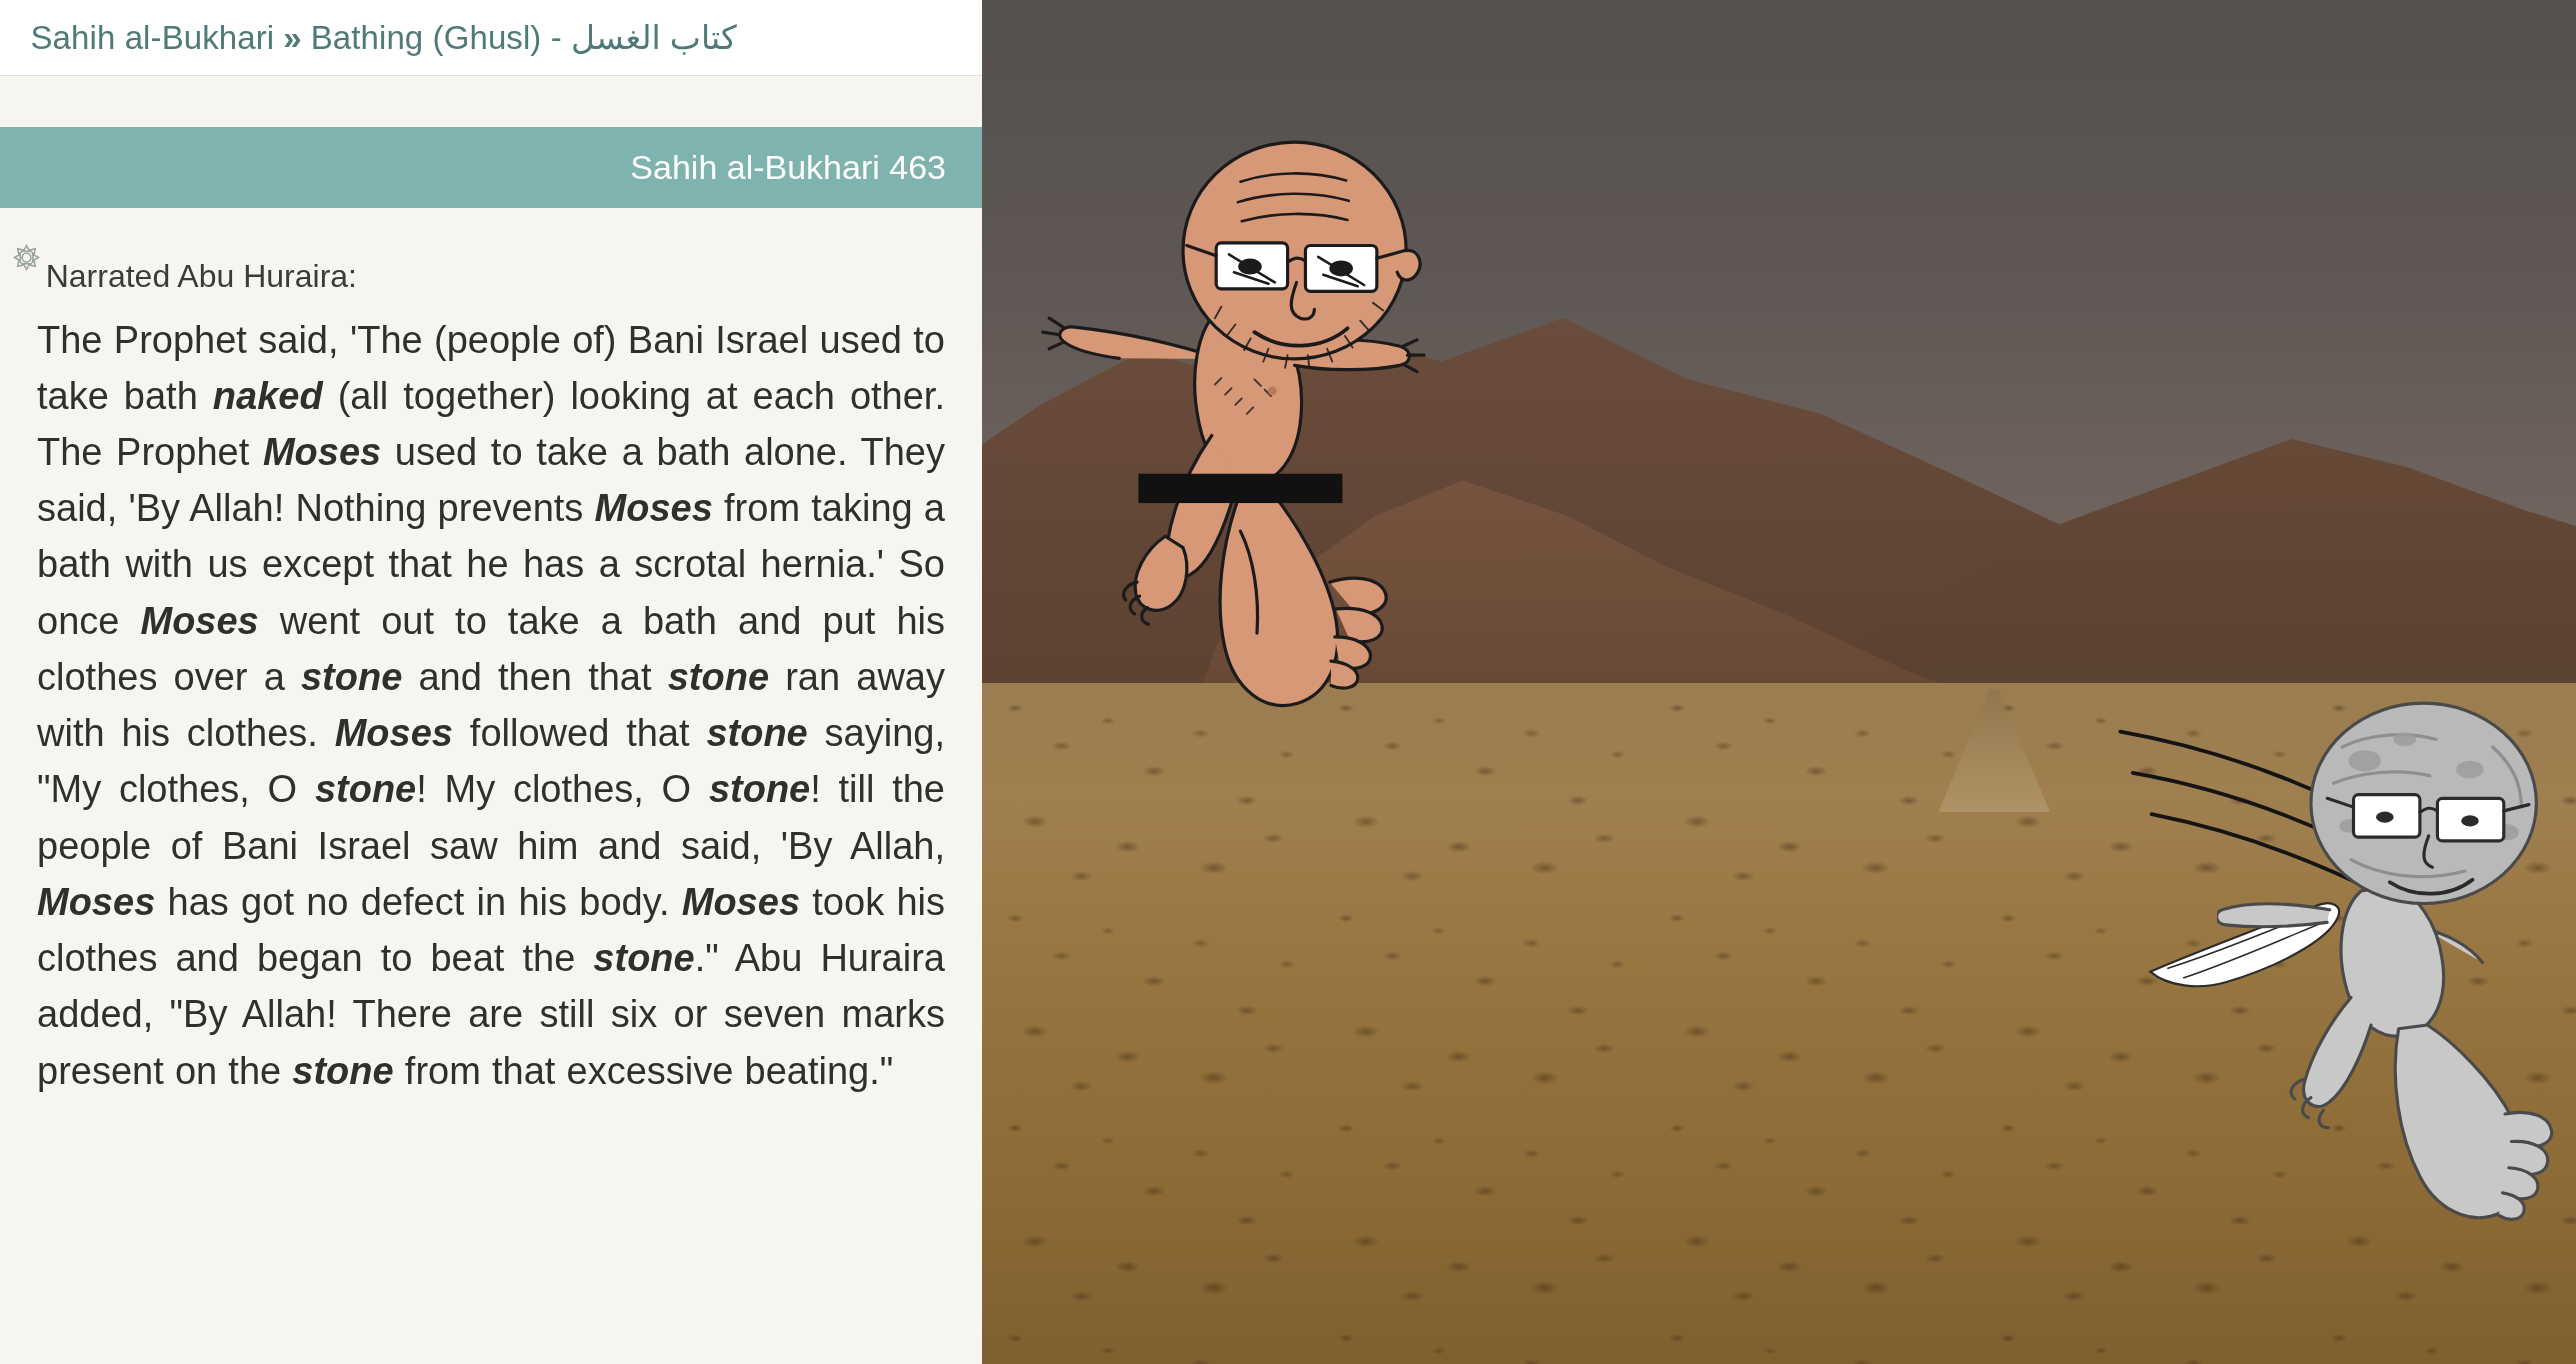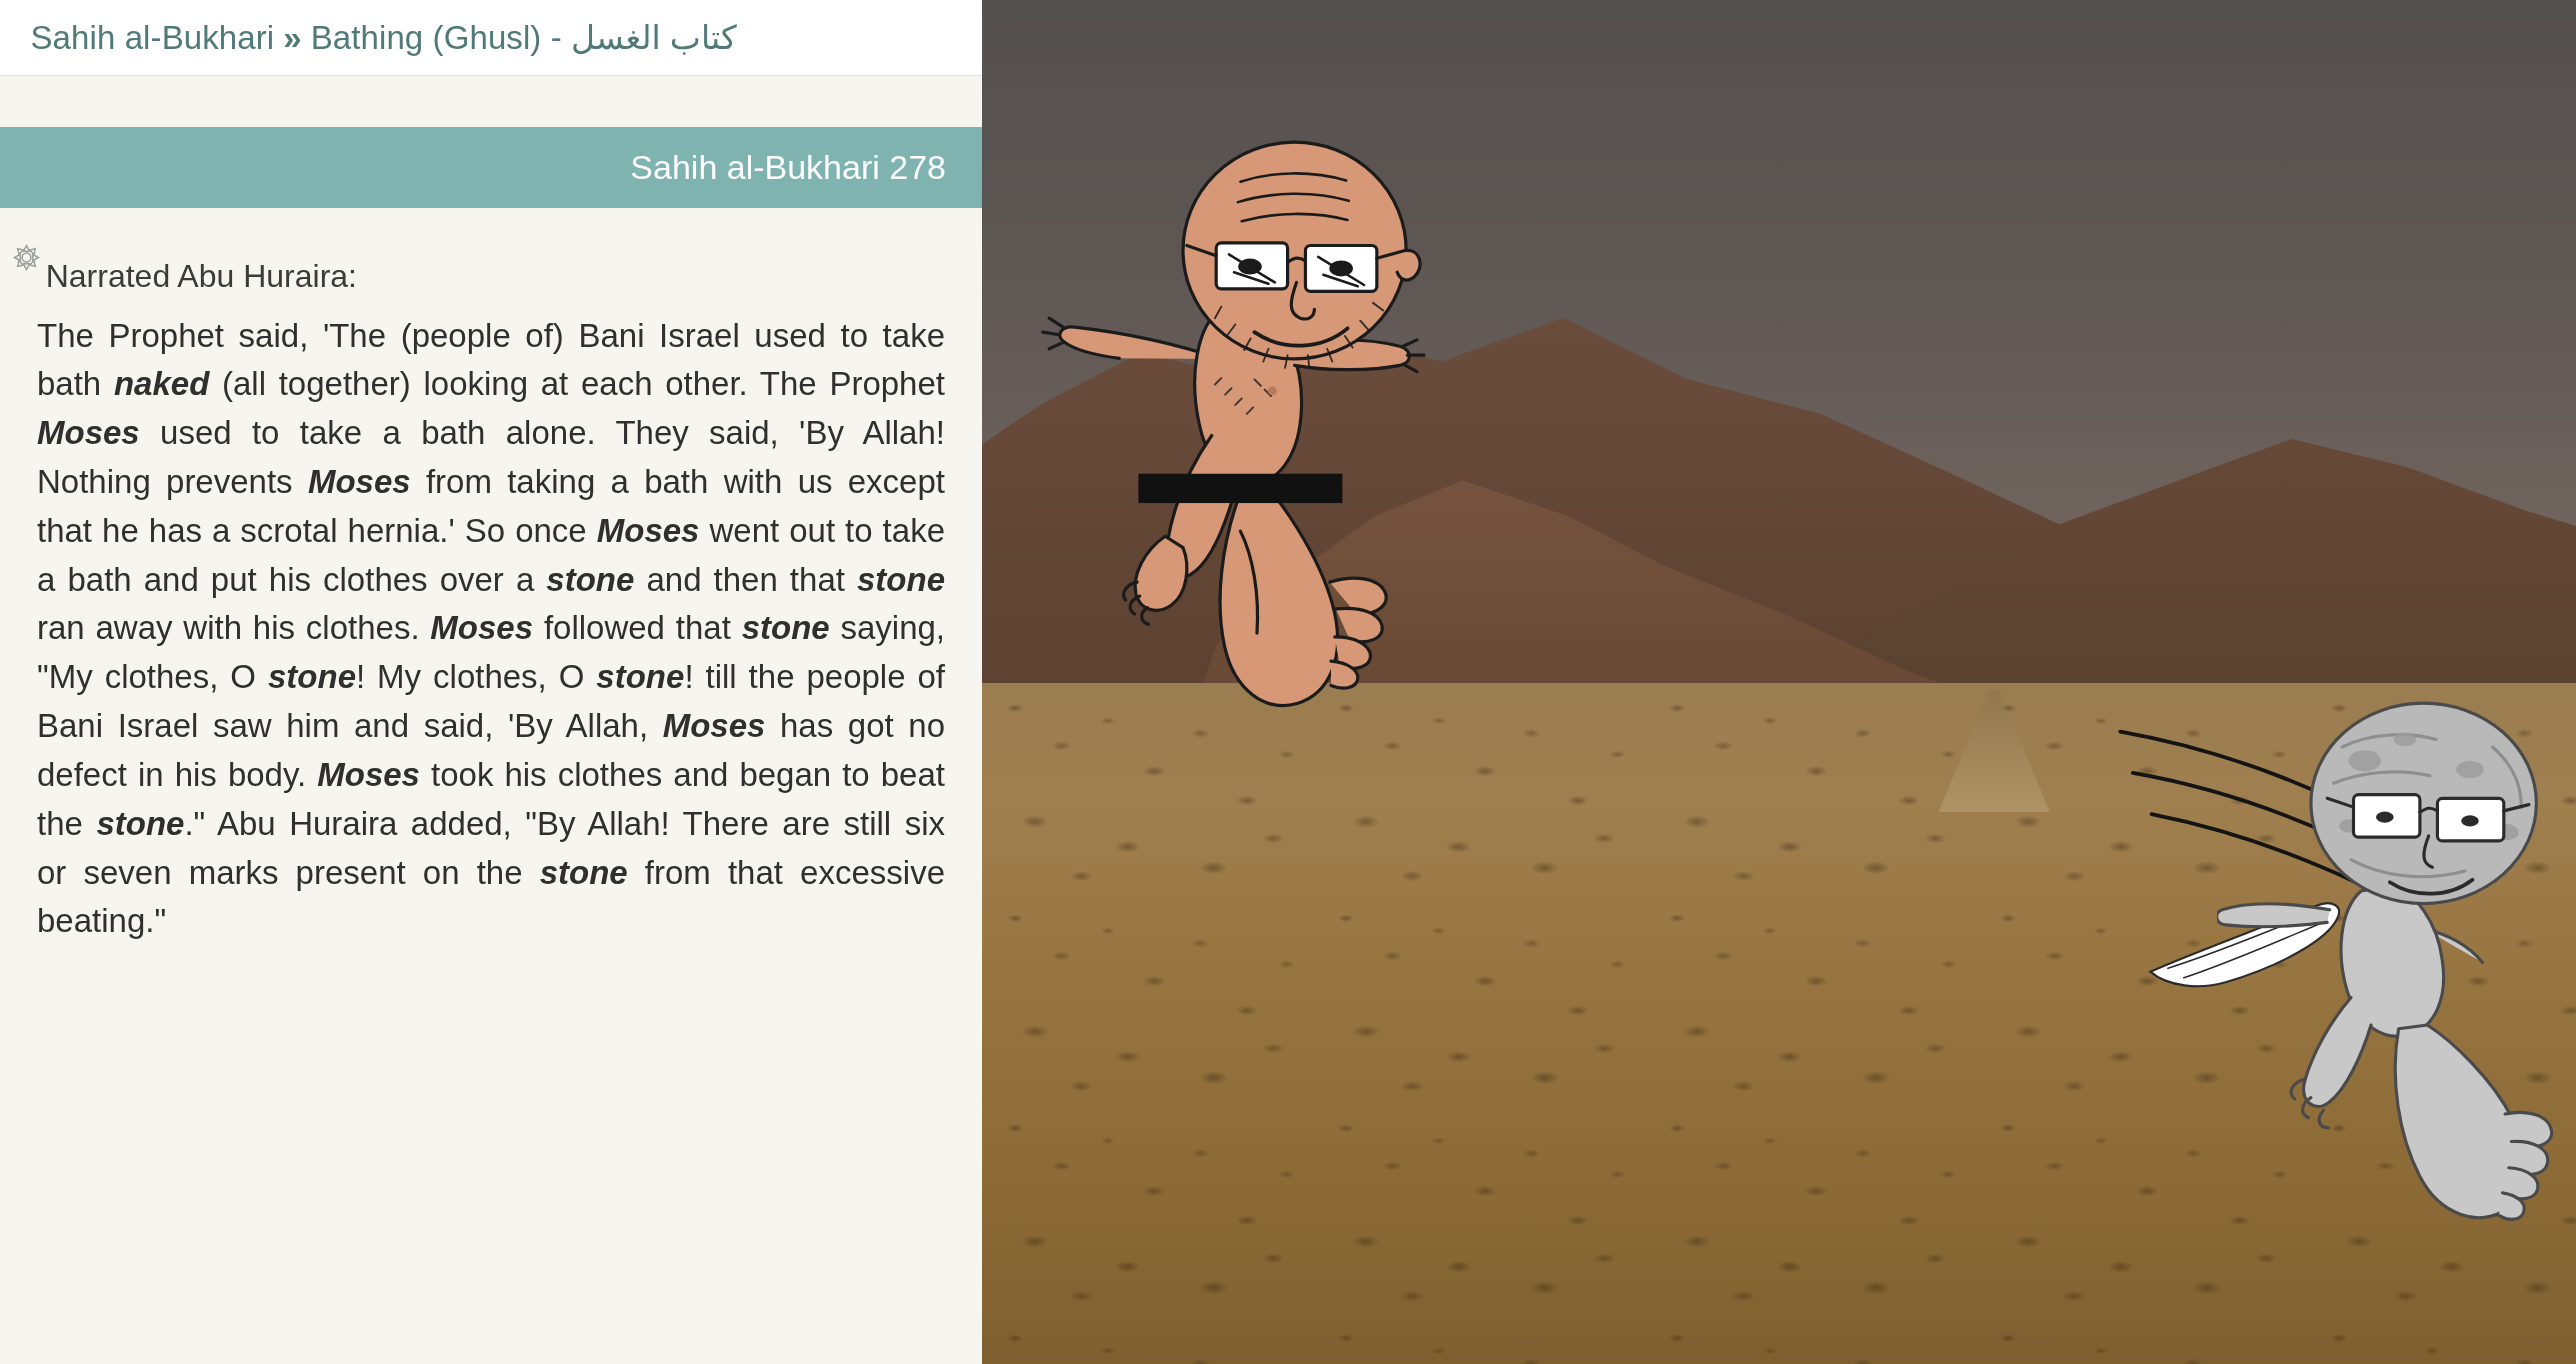--- a/index.html
+++ b/index.html
@@ -88,21 +88,21 @@
     color: #9aa39a;
   }
   .narrator-icon svg { display: block; width: 100%; height: 100%; }
   .narrator-name {
     font-size: 32px;
     color: #3b3b38;
     margin-top: 21px;
   }
 
   .hadith-text {
-    font-size: 33px;
+    font-size: 38px;
     line-height: 1.48;
     color: #2f2f2d;
     text-align: justify;
     text-justify: inter-word;
     word-spacing: 0.6px;
   }
   .hadith-text b { font-weight: bold; font-style: italic; }
 
   
   .scene {
@@ -231,21 +231,21 @@
 
     <div class="breadcrumb">
       <span class="crumb-book">Sahih al-Bukhari</span>
       <span class="crumb-sep">»</span>
       <span class="crumb-chapter">Bathing (Ghusl) - كتاب الغسل</span>
     </div>
 
     <div class="gap-strip"></div>
 
     <div class="ref-bar">
-      <span>Sahih al-Bukhari 278</span>
+      <span>Sahih al-Bukhari 463</span>
     </div>
 
     <div class="hadith-body">
       <div class="narrator-row">
         <span class="narrator-icon">
           <svg viewBox="0 0 46 46" aria-hidden="true">
             <g fill="none" stroke="#9aa39a" stroke-width="2.4">
               <circle cx="23" cy="23" r="7"></circle>
               <path d="M23 4 L28 13 L18 13 Z"></path>
               <path d="M23 42 L28 33 L18 33 Z"></path>

